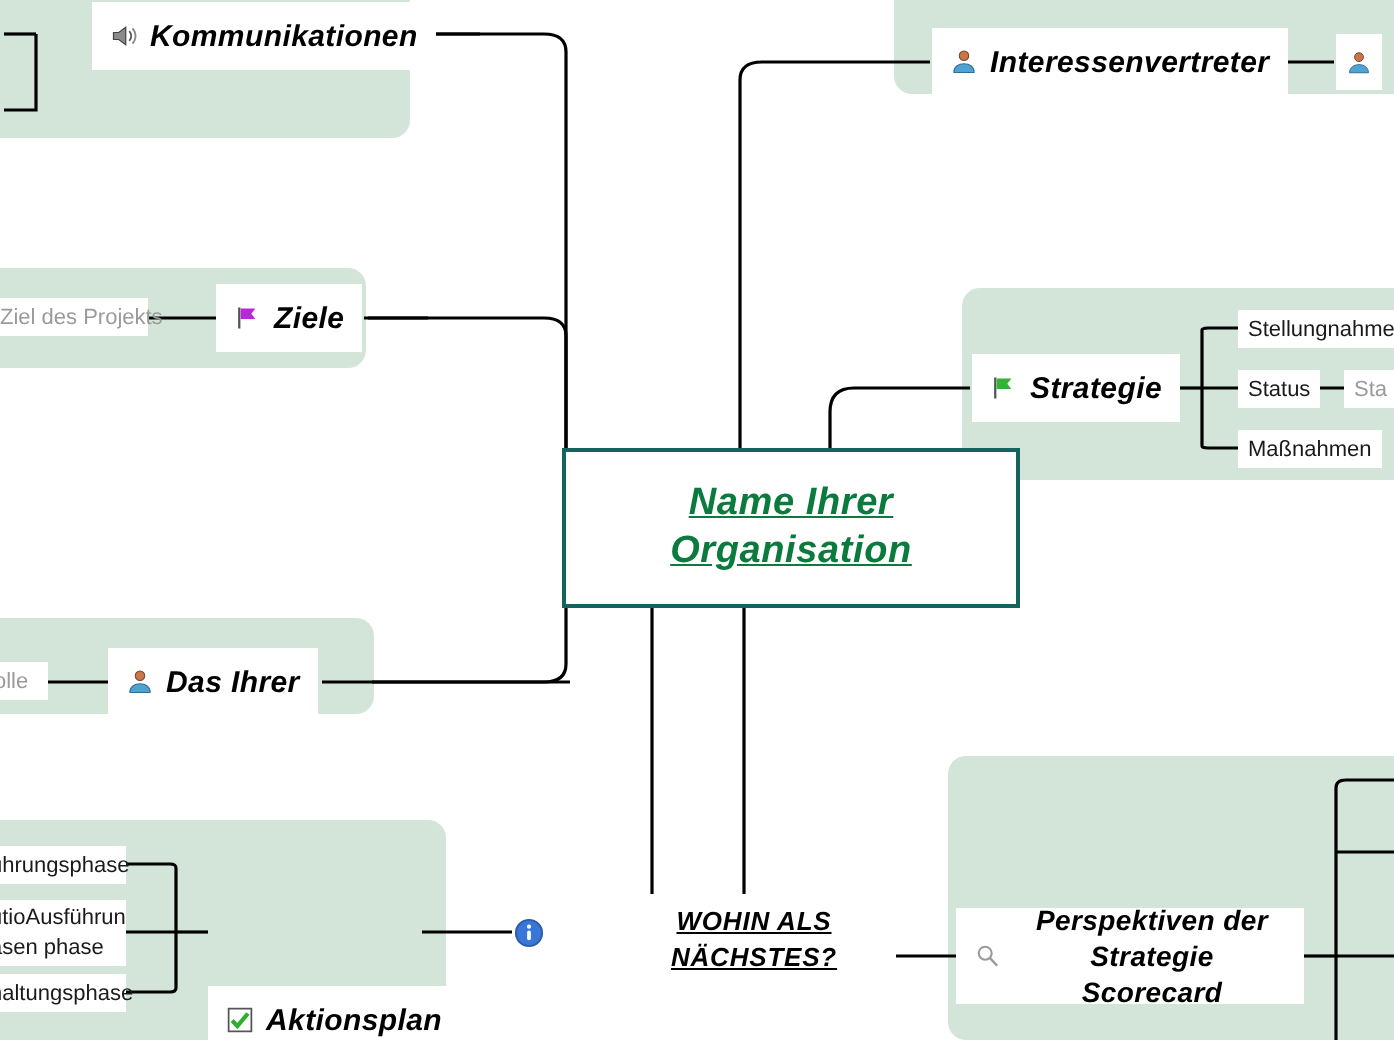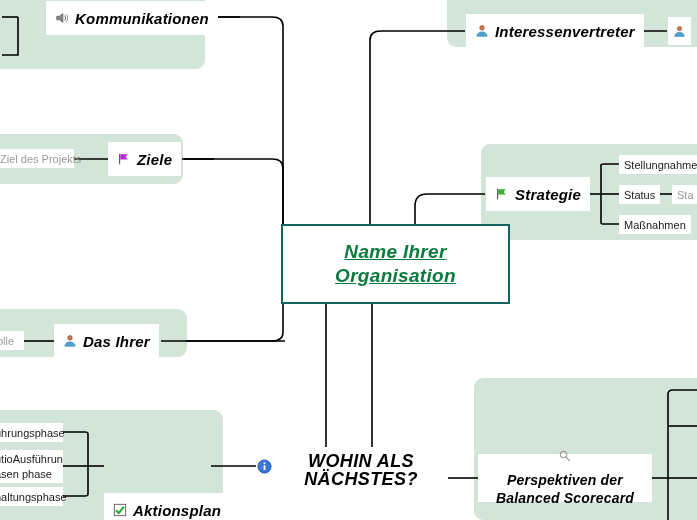--- a/index.html
+++ b/index.html
@@ -84,36 +84,36 @@
   .sub.two{
     height:33px;
     line-height:15px;
     display:block;
     padding:2px 5px;
   }
 
   
   #nextstep{
     position:absolute;
-    left:296px;top:452px;width:130px;
+    left:312px;top:452px;width:130px;
     text-align:center;
     font-weight:bold;font-style:italic;
-    font-size:18px;
+    font-size:13px;
     line-height:18px;
     color:#000;
     letter-spacing:.4px;
     font-variant:small-caps;
     text-transform:uppercase;
+    text-decoration:underline;
   }
 
   
   .branch.two{
     height:48px;
     align-items:center;
-    flex-direction:column;
   }
   .branch.two .lbl{
     font-size:14px;
     line-height:18px;
     white-space:normal;
     text-align:center;
   }
 
   
   .ico{display:inline-block;flex:0 0 auto;line-height:0;}
@@ -312,21 +312,21 @@
 
   <div class="node branch two" style="left:478px;top:454px;width:174px;justify-content:center;gap:8px;">
     <span class="ico">
       <svg width="14" height="14" viewBox="0 0 16 16">
         <circle cx="6.4" cy="6.4" r="3.7" fill="none" stroke="#9a9a9a" stroke-width="1.2"></circle>
         <path d="M9.2 9.2l4 4.4" stroke="#9a9a9a" stroke-width="1.4"></path>
       </svg>
     </span>
     <span class="lbl">
       <span>Perspektiven der</span><br>
-      <span>Balanced Scorecard</span>
+      <span>Strategie Scorecard</span>
     </span>
   </div>
 
   <div id="nextstep">
     <div>Wohin als</div>
     <div>nächstes?</div>
   </div>
 
 </div>
 

